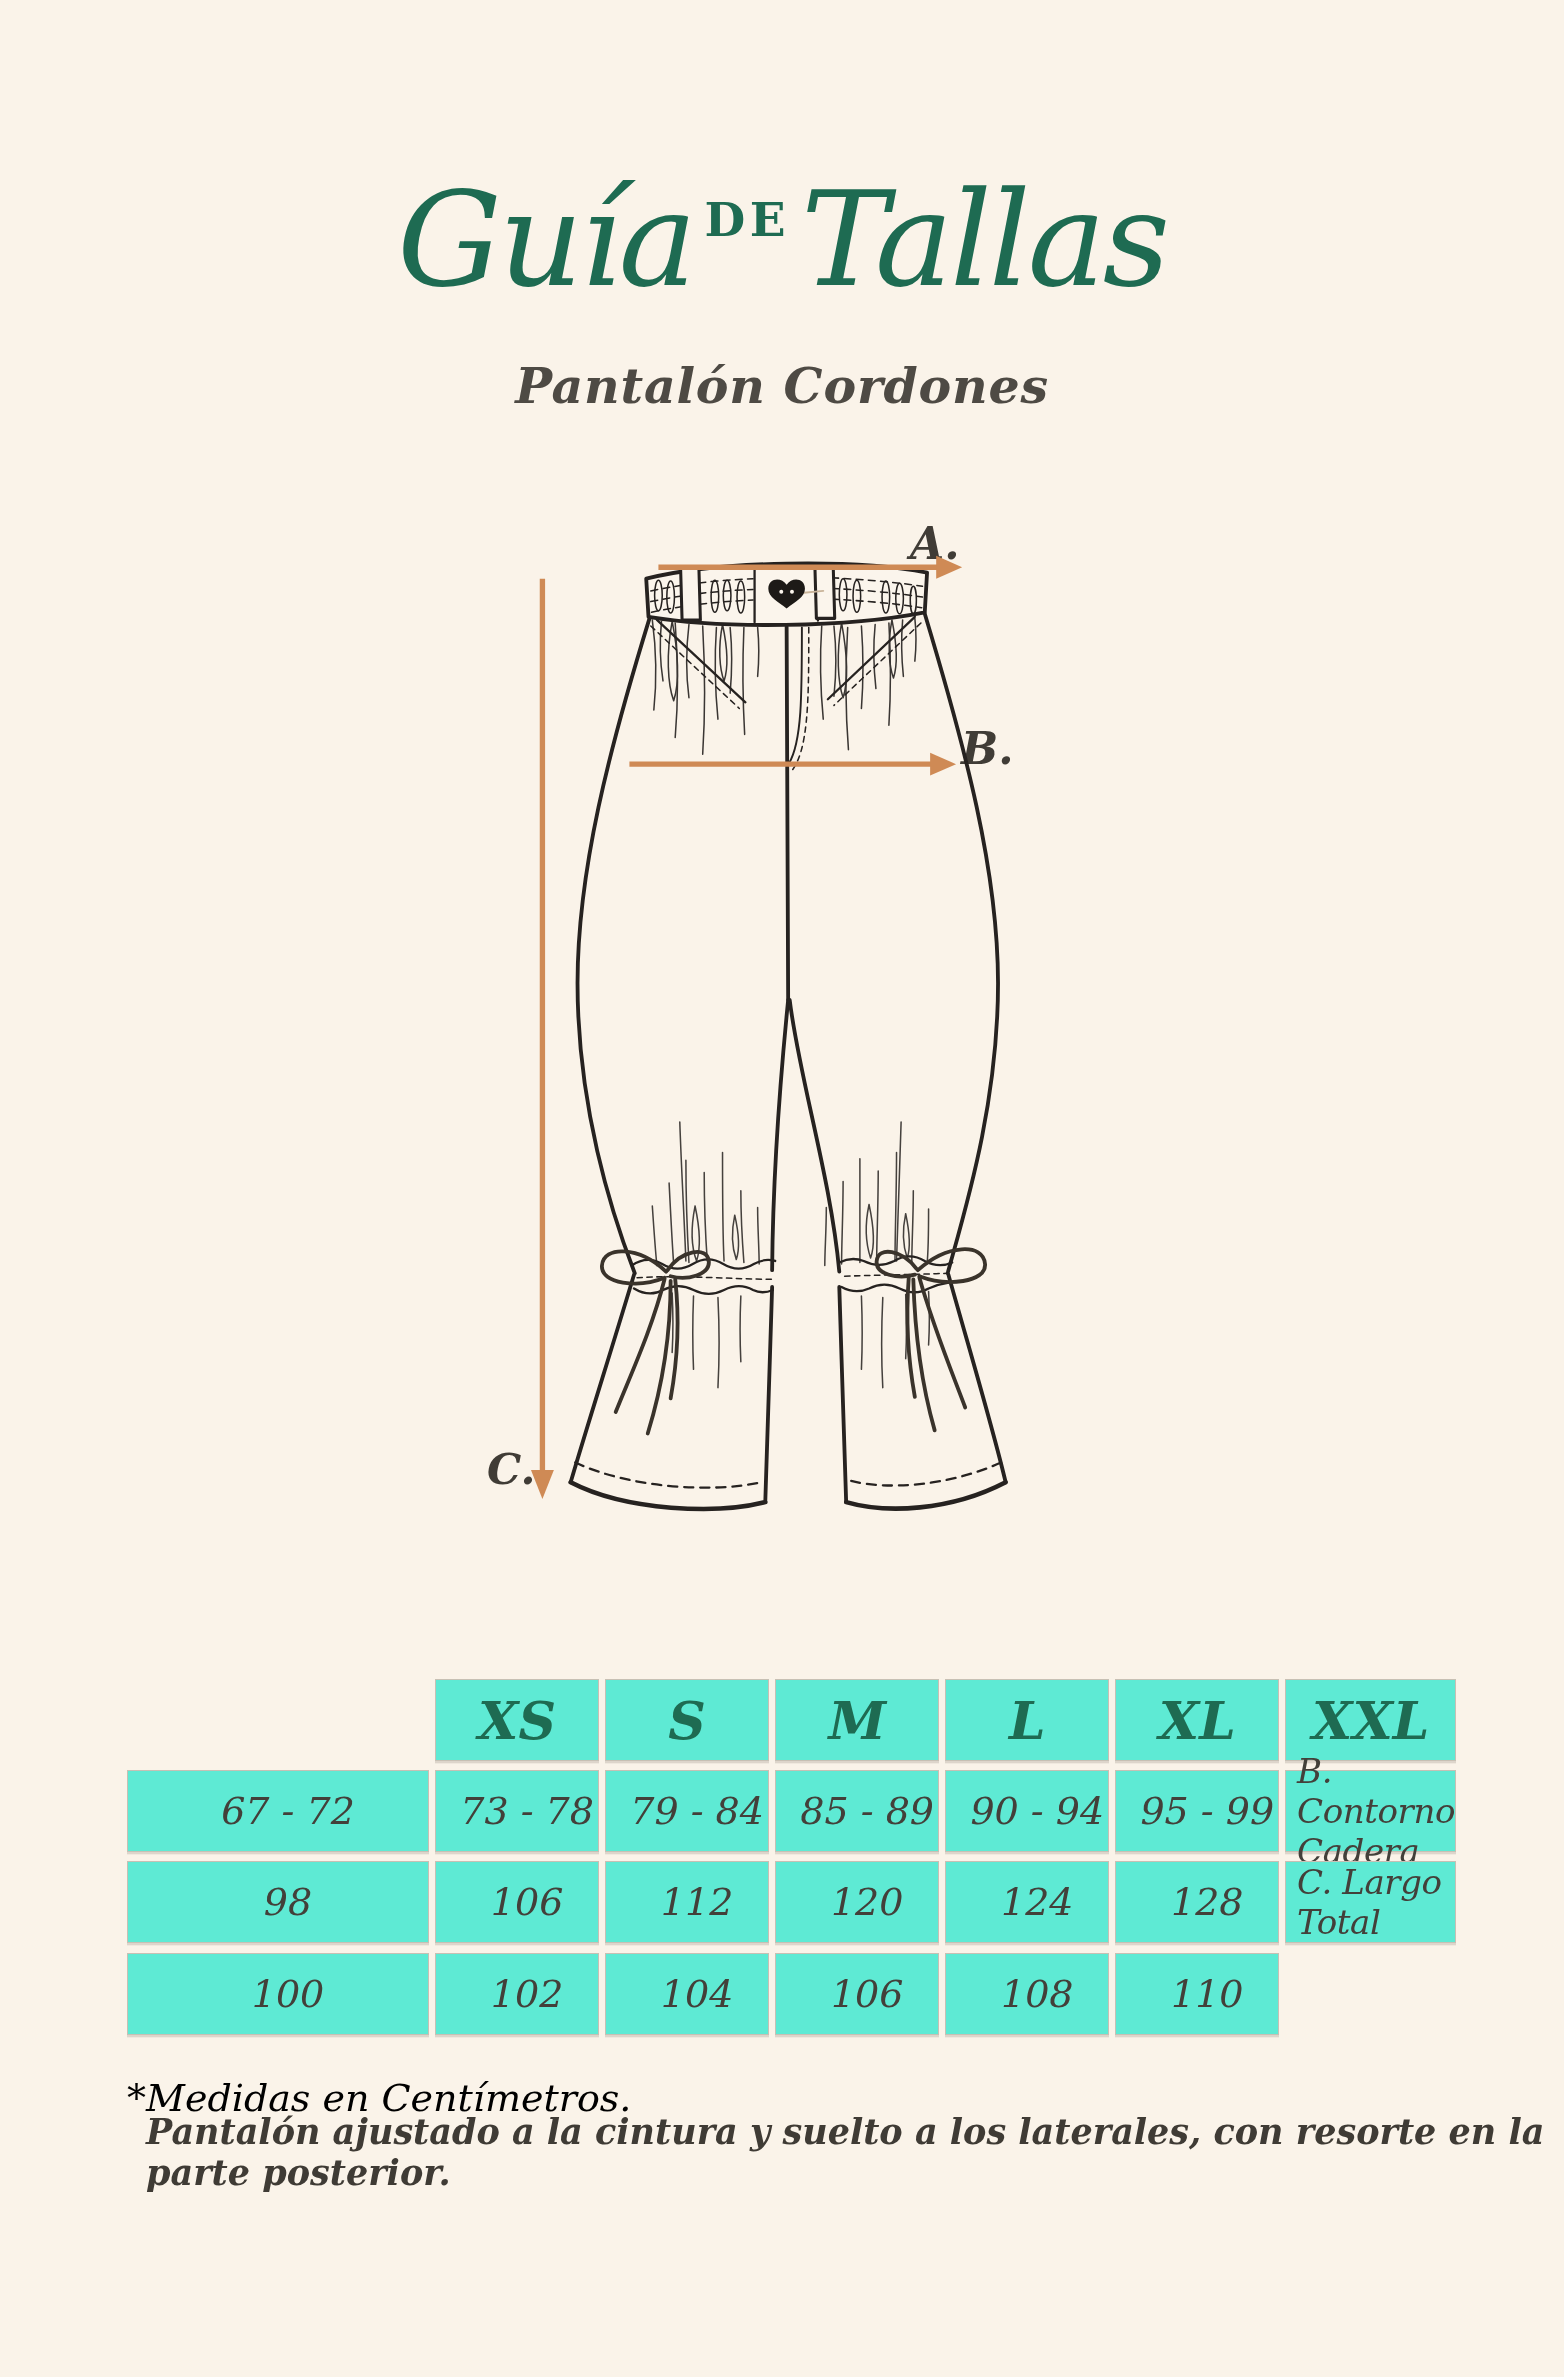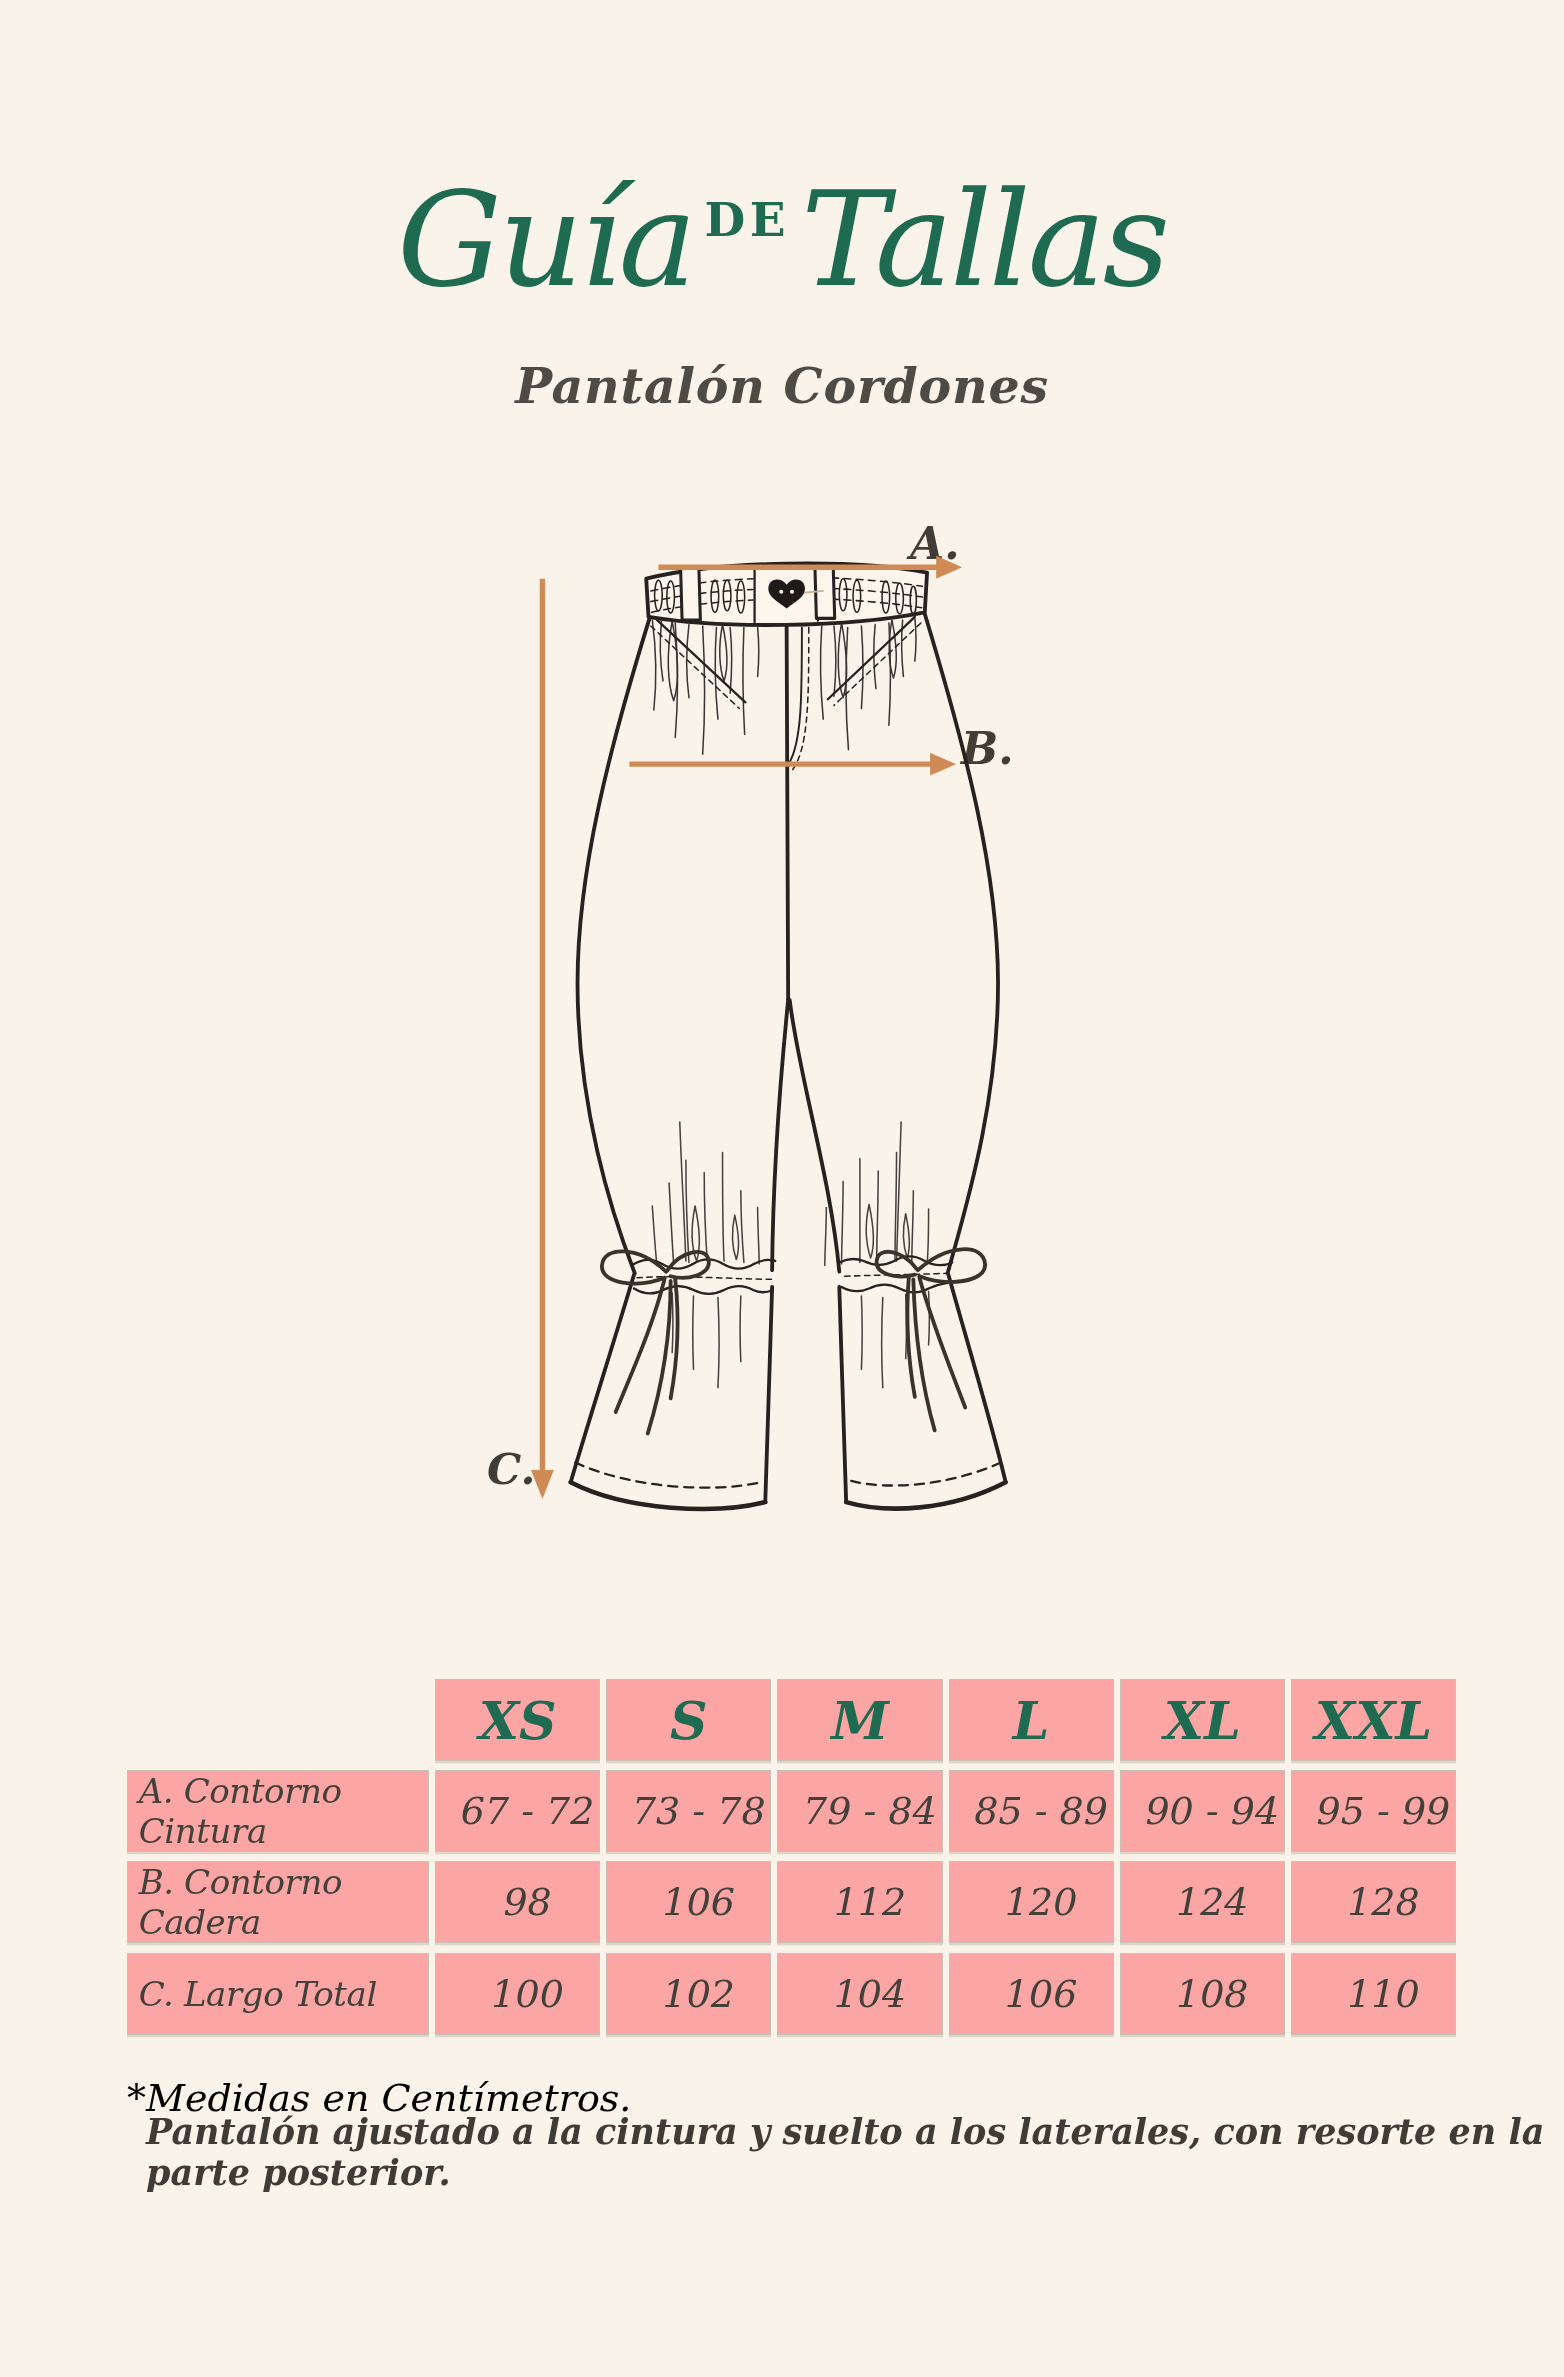--- a/index.html
+++ b/index.html
@@ -44,21 +44,21 @@
 
   
   .size-table{
     position:absolute;left:127px;top:1679px;width:1329px;
     display:grid;
     grid-template-columns:302px repeat(6,1fr);
     grid-auto-rows:82px;
     column-gap:6.1px;row-gap:9.2px;
   }
   .cell{
-    background:#fca5a5;
+    background:#5eead4;
     border:1.5px solid #c7c0b4;
     box-shadow:0 2.3px 0 rgba(120,110,95,.22);
     display:flex;align-items:center;justify-content:center;
     font-style:italic;
   }
   .cell.corner{background:transparent;border:none;box-shadow:none;}
   .cell.header{
     color:#1e6b52;font-weight:bold;font-size:52px;
   }
   .cell.rowlabel{
@@ -250,21 +250,20 @@
 
   <div class="size-table">
     <div class="cell corner"></div>
     <div class="cell header">XS</div>
     <div class="cell header">S</div>
     <div class="cell header">M</div>
     <div class="cell header">L</div>
     <div class="cell header">XL</div>
     <div class="cell header">XXL</div>
 
-    <div class="cell rowlabel">A. Contorno Cintura</div>
     <div class="cell value">67 - 72</div>
     <div class="cell value">73 - 78</div>
     <div class="cell value">79 - 84</div>
     <div class="cell value">85 - 89</div>
     <div class="cell value">90 - 94</div>
     <div class="cell value">95 - 99</div>
 
     <div class="cell rowlabel">B. Contorno Cadera</div>
     <div class="cell value">98</div>
     <div class="cell value">106</div>

